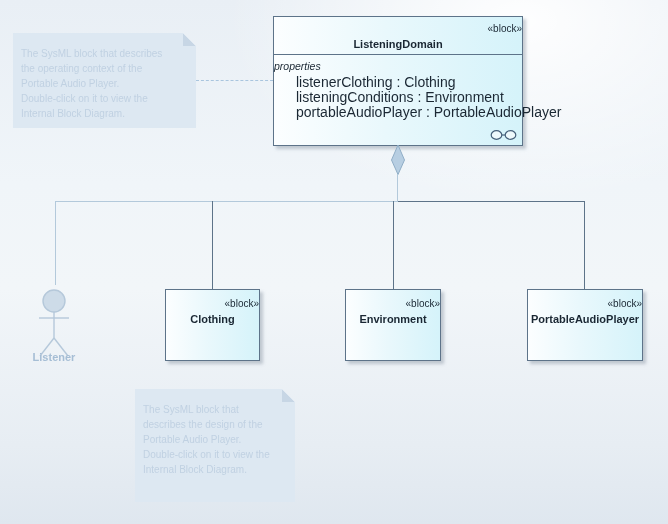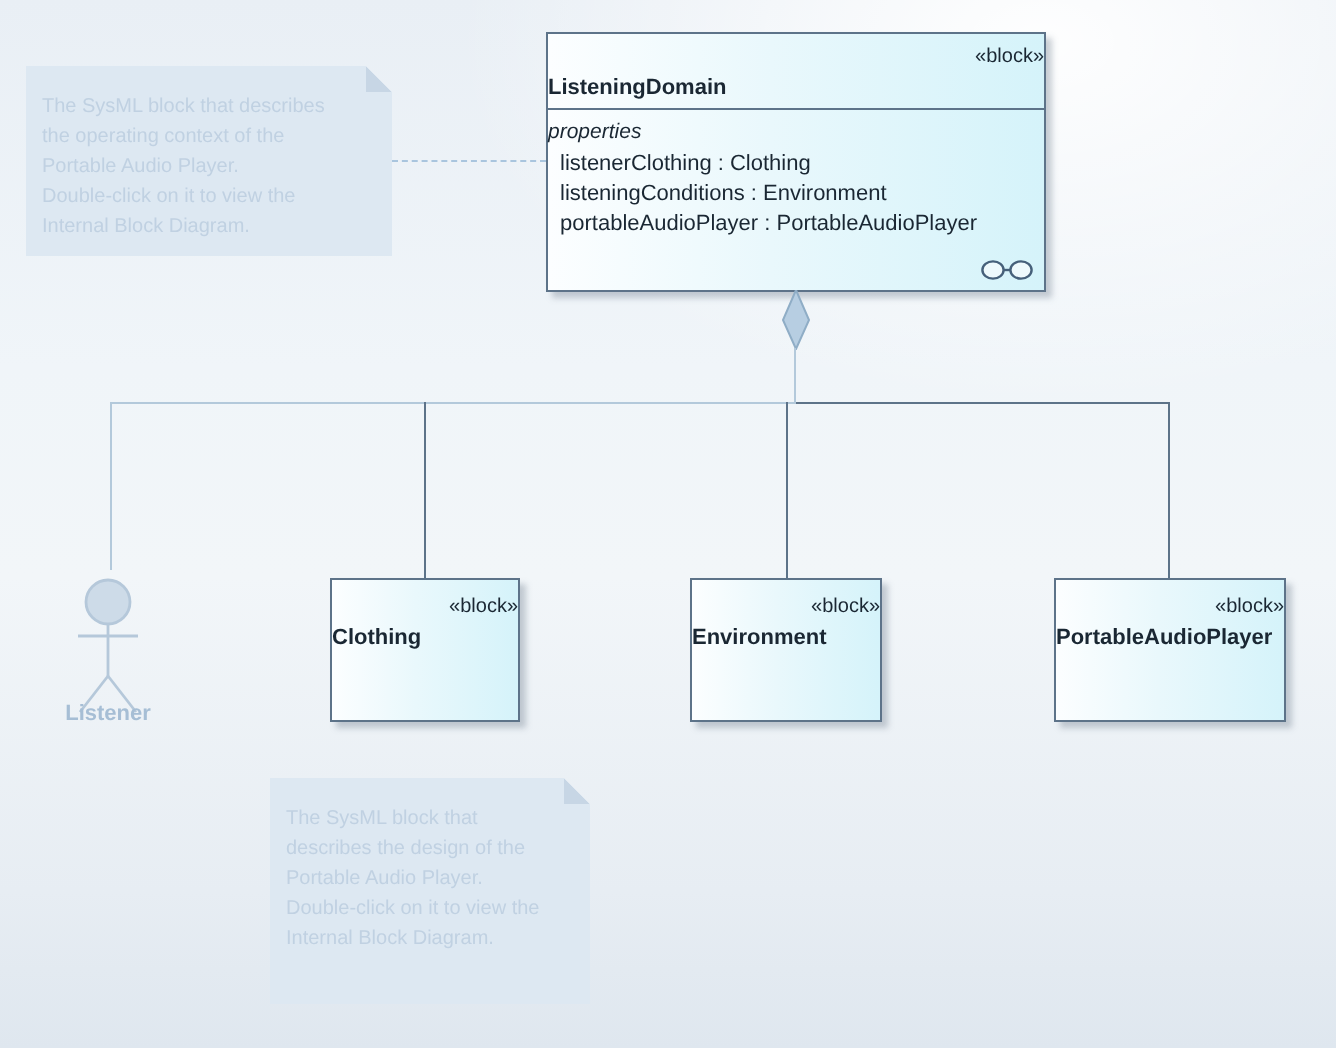--- a/index.html
+++ b/index.html
@@ -15,25 +15,25 @@
   
   .uml-block{
     position:absolute;
     border:1px solid #5d7389;
     background:linear-gradient(90deg,#fcfeff 0%,#e9f8fc 45%,#d5f3fa 100%);
     box-shadow:3px 3px 3px rgba(104,118,134,0.35);
     box-sizing:border-box;
     color:#1a2733;
   }
   .stereotype{font-size:10px;text-align:right;line-height:12px;}
-  .block-name{font-size:11px;font-weight:bold;text-align:left;line-height:13px;margin-top:3px;}
+  .block-name{font-size:11px;font-weight:bold;text-align:center;line-height:13px;margin-top:3px;}
   .name-compartment{height:38px;border-bottom:1px solid #5d7389;padding-top:6px;box-sizing:border-box;}
   .props-compartment{position:relative;padding-top:5px;}
   .compartment-label{font-size:10.5px;font-style:italic;text-align:left;line-height:13px;margin-bottom:2px;}
-  .prop-row{font-size:11px;line-height:15px;padding-left:6px;white-space:nowrap;}
+  .prop-row{font-size:14px;line-height:15px;padding-left:22px;white-space:nowrap;}
   .child-block{padding-top:8px;}
 
   
   .note{
     position:absolute;
     background:#dde8f2;
     clip-path:polygon(0 0, calc(100% - 13px) 0, 100% 13px, 100% 100%, 0 100%);
     filter:drop-shadow(0 0 1px #b2c5d8) drop-shadow(2px 2px 2px rgba(110,125,140,0.35));
     box-sizing:border-box;
     padding:13px 8px 0 8px;

